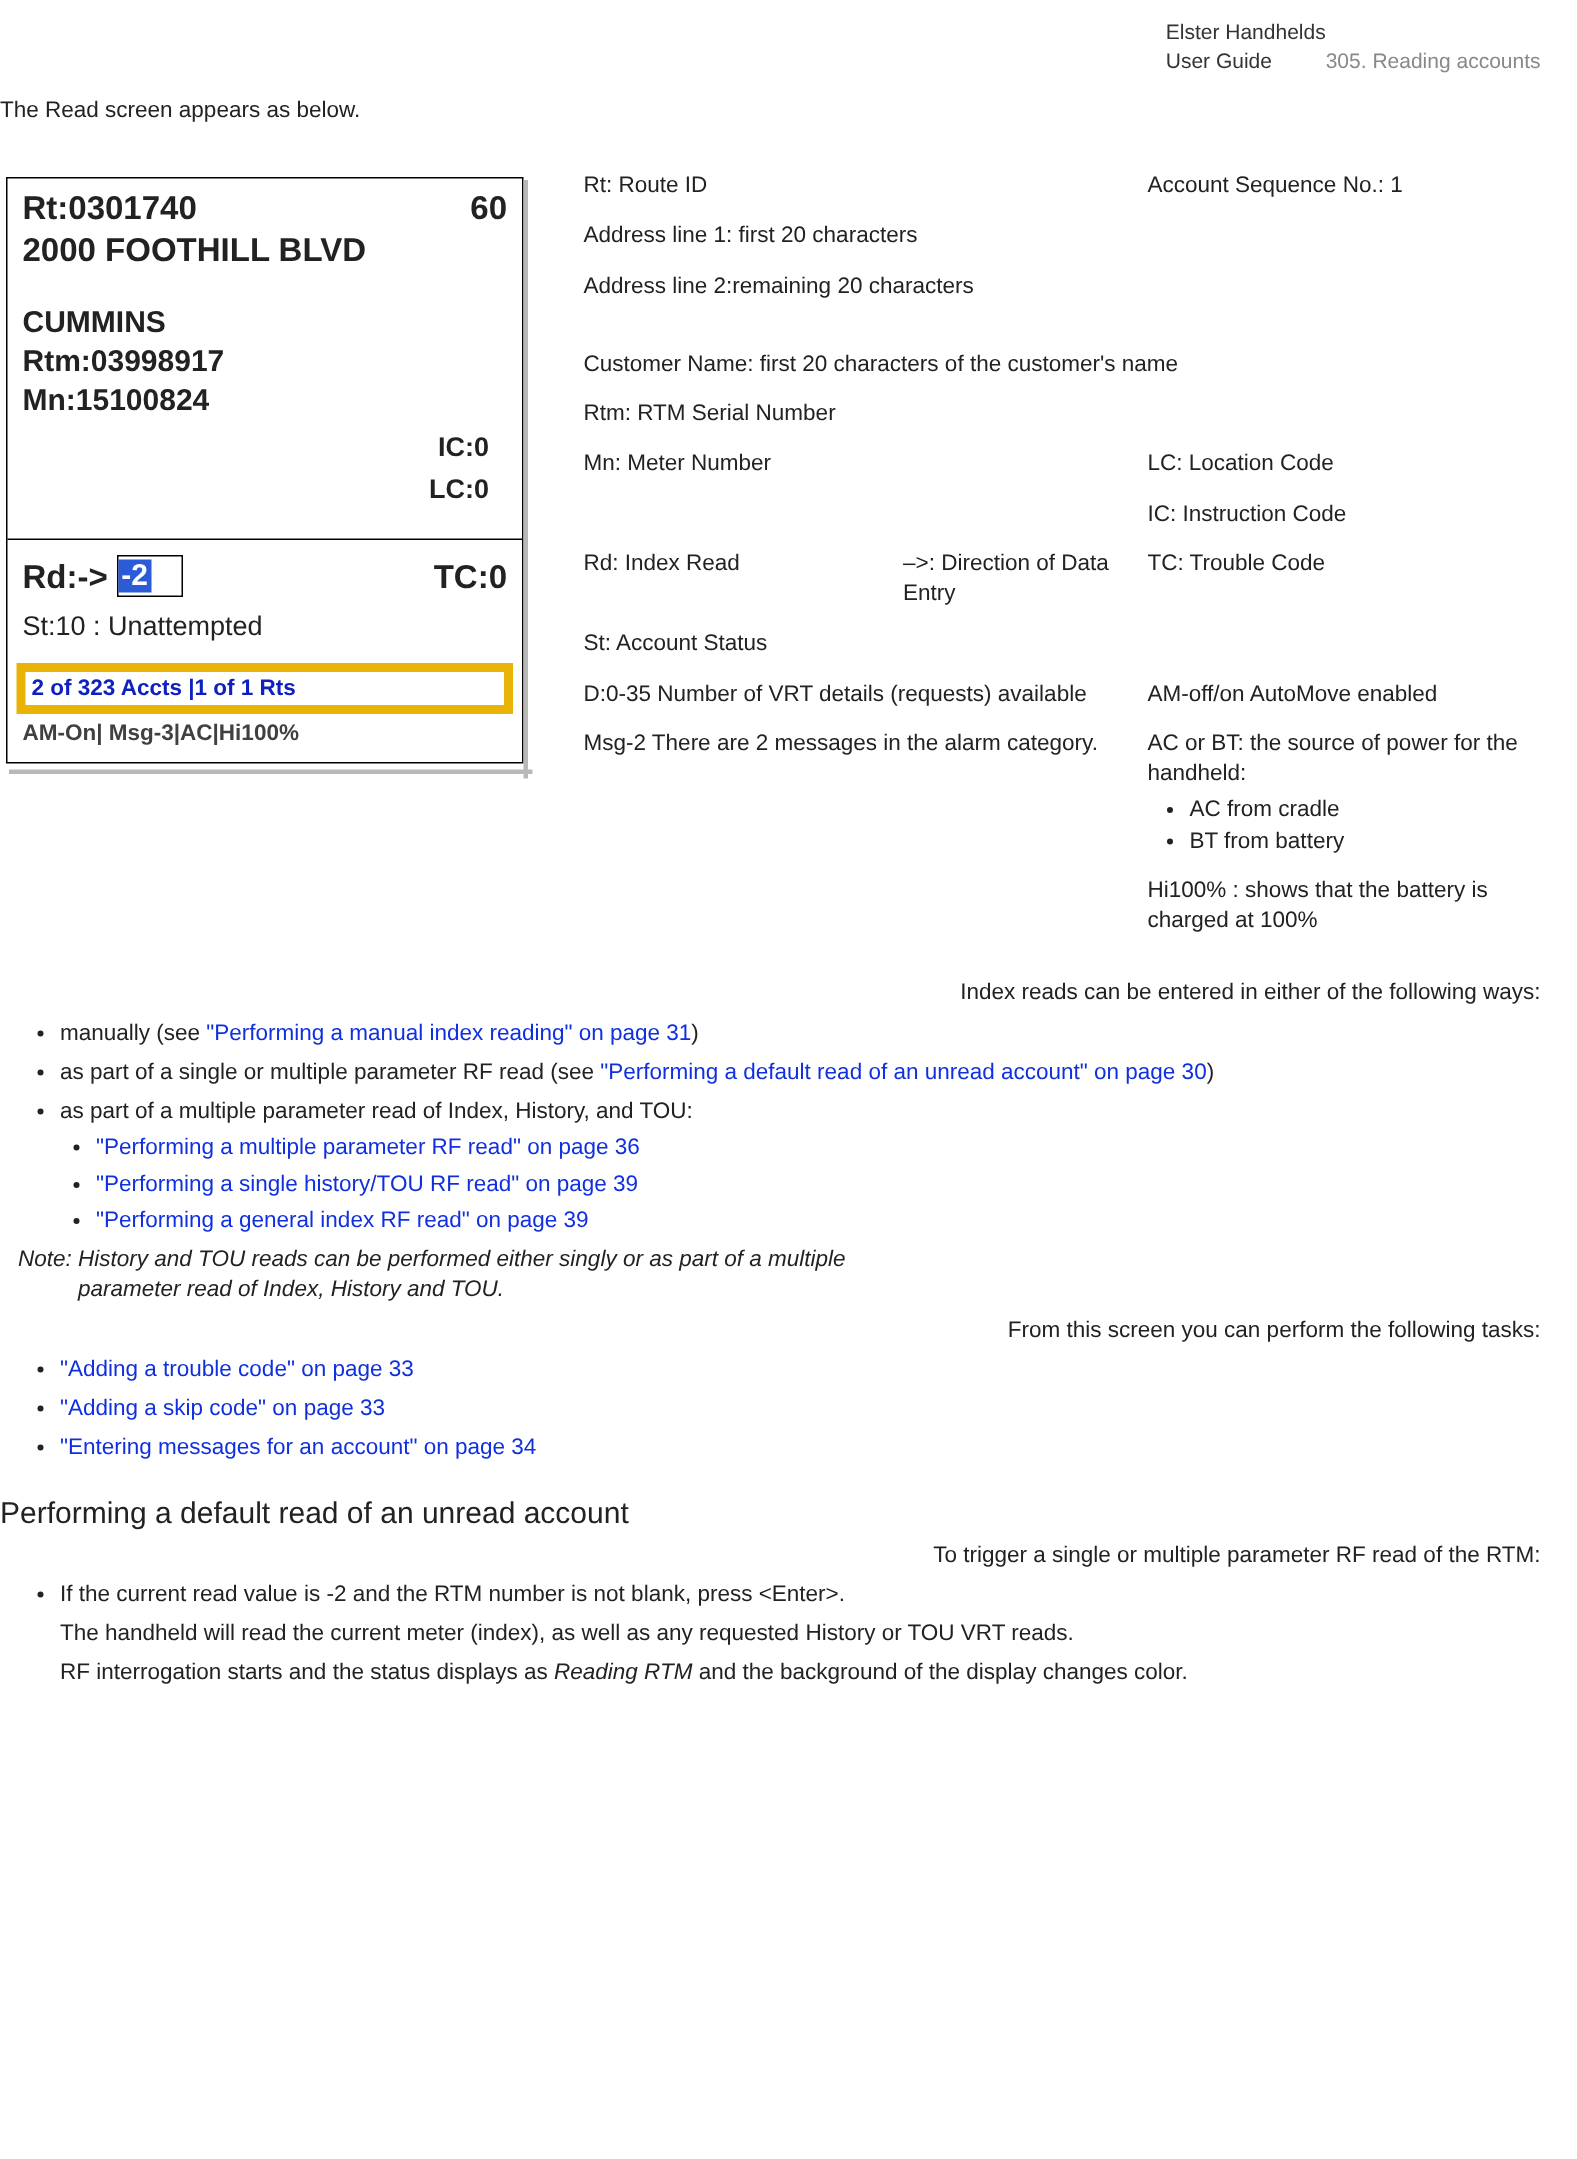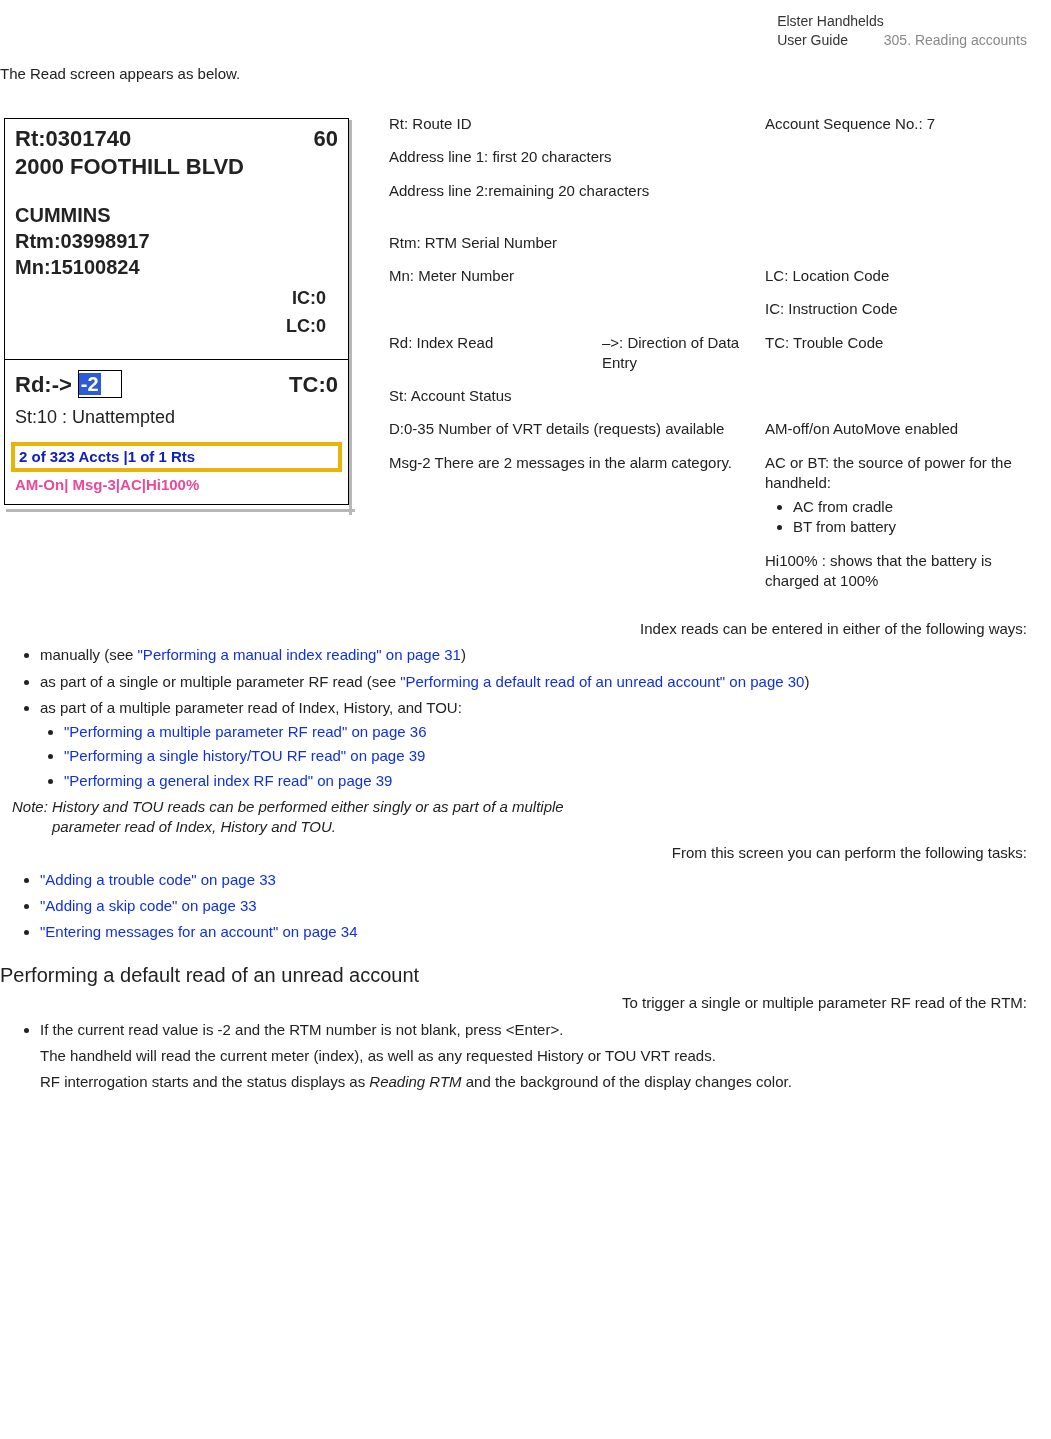--- a/index.html
+++ b/index.html
@@ -99,32 +99,32 @@
     color:#fff;
     padding:0 2px;
   }
   .ss-status{
     font-family: Arial, sans-serif;
     font-weight:400;
     font-size:18px;
     padding:2px 10px 8px 10px;
   }
   .ss-footer1{
-    border:4px solid #eab308;
+    border:6px solid #eab308;
     margin:4px 6px 2px 6px;
     padding:1px 4px;
     color:#1020c0;
     font-weight:700;
     font-size:15px;
     font-family: Arial, sans-serif;
   }
   .ss-footer2{
     margin:0 6px 8px 6px;
     padding:1px 4px;
-    color:#ec4899;
+    color:#404040;
     font-weight:700;
     font-size:15px;
     font-family: Arial, sans-serif;
   }
   .legend{
     flex:1;
     display:grid;
     grid-template-columns: 200px 150px 1fr;
     row-gap:10px;
     column-gap:10px;
@@ -189,27 +189,28 @@
         <span>TC:0</span>
       </div>
       <div class="ss-status">St:10 : Unattempted</div>
       <div class="ss-footer1">2 of 323 Accts |1 of 1 Rts</div>
       <div class="ss-footer2">AM-On| Msg-3|AC|Hi100%</div>
     </div>
   </div>
 
   <div class="legend">
     <div class="span2">Rt: Route ID</div>
-    <div class="col3">Account Sequence No.: 7</div>
+    <div class="col3">Account Sequence No.: 1</div>
 
     <div class="span3">Address line 1: first 20 characters</div>
     <div class="span3">Address line 2:remaining 20 characters</div>
 
     <div class="span3" style="height:6px"></div>
 
+    <div class="span3">Customer Name: first 20 characters of the customer's name</div>
     <div class="span3">Rtm: RTM Serial Number</div>
 
     <div>Mn: Meter Number</div>
     <div></div>
     <div class="col3">LC: Location Code</div>
 
     <div></div>
       <div></div>
     <div class="col3">IC: Instruction Code</div>
 

